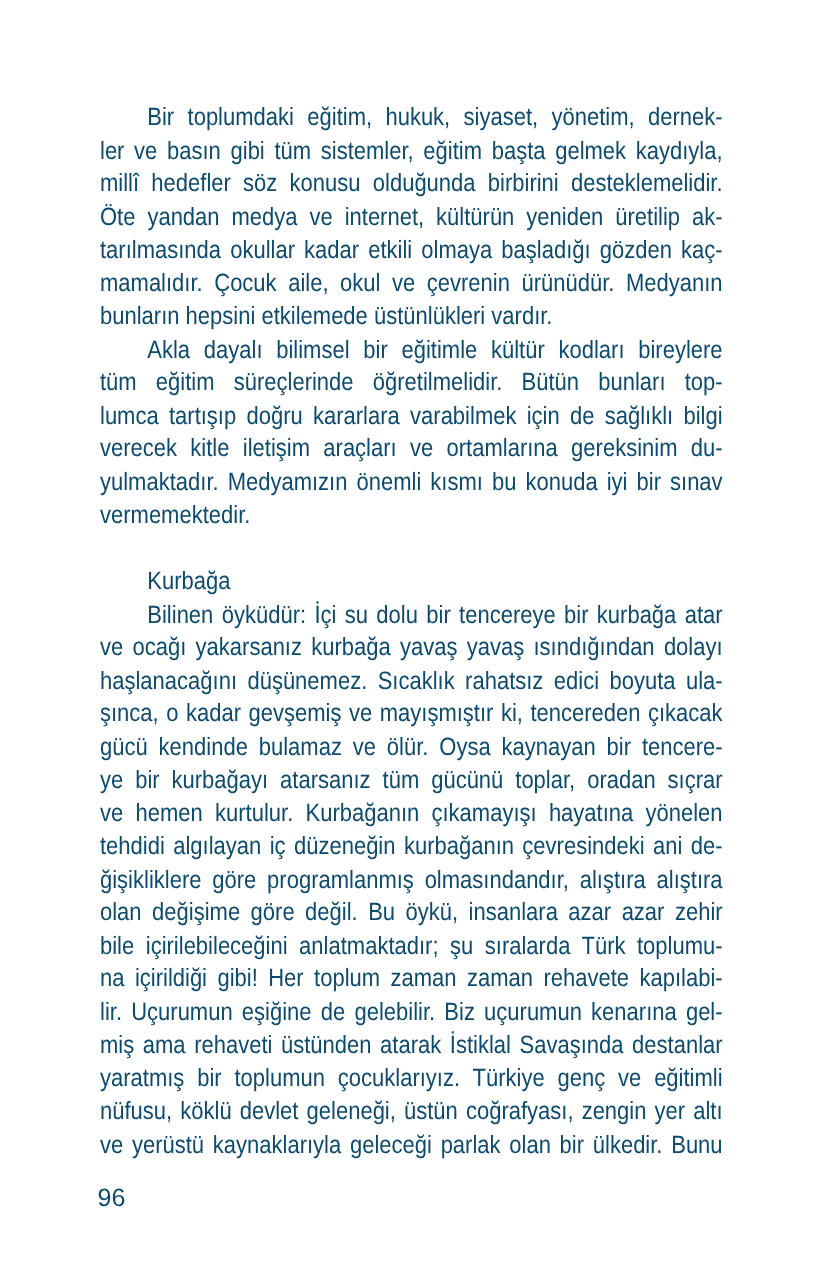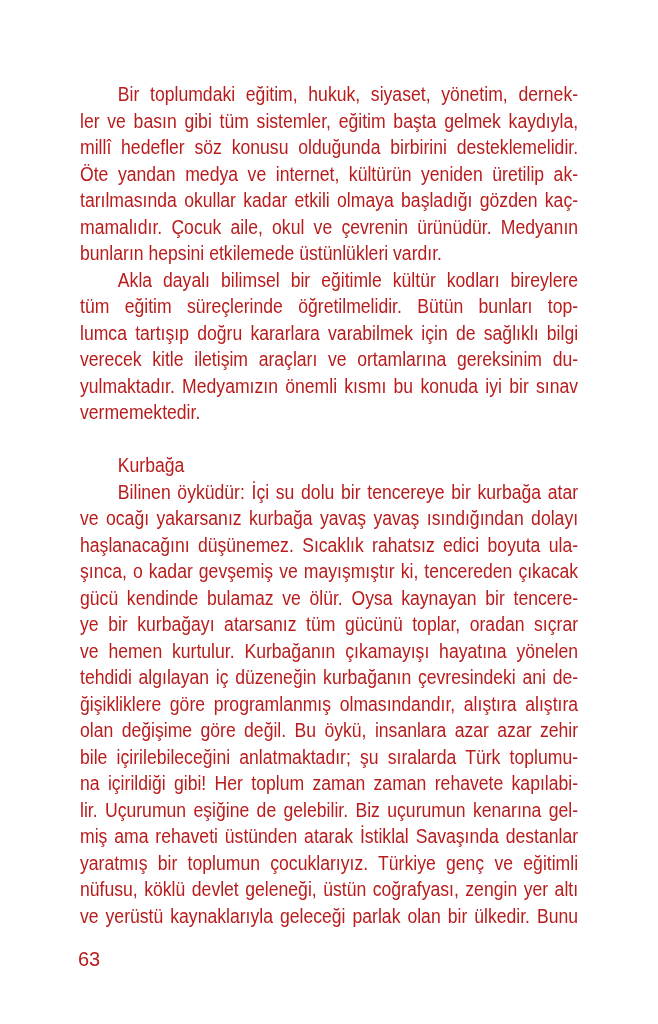--- a/index.html
+++ b/index.html
@@ -51,21 +51,21 @@
     left: 78px;
     top: 946px;
     font-size: 20px;
     line-height: 26.5px;
     font-weight: 400;
   }
 </style>
 </head>
 <body>
 
-<div class="page" style="background: rgb(255, 255, 255); color: #b91c1c; text-decoration: underline;">
+<div class="page" style="background: rgb(255, 255, 255); color: #0c4a6e; text-decoration: underline;">
   <div class="textblock">
       <div class="line first">Bir toplumdaki eğitim, hukuk, siyaset, yönetim, dernek-</div>
       <div class="line">ler ve basın gibi tüm sistemler, eğitim başta gelmek kaydıyla,</div>
       <div class="line">millî hedefler söz konusu olduğunda birbirini desteklemelidir.</div>
       <div class="line">Öte yandan medya ve internet, kültürün yeniden üretilip ak-</div>
       <div class="line">tarılmasında okullar kadar etkili olmaya başladığı gözden kaç-</div>
       <div class="line">mamalıdır. Çocuk aile, okul ve çevrenin ürünüdür. Medyanın</div>
       <div class="line unjust">bunların hepsini etkilemede üstünlükleri vardır.</div>
       <div class="line first">Akla dayalı bilimsel bir eğitimle kültür kodları bireylere</div>
       <div class="line">tüm eğitim süreçlerinde öğretilmelidir. Bütün bunları top-</div>
@@ -86,14 +86,14 @@
       <div class="line">ğişikliklere göre programlanmış olmasındandır, alıştıra alıştıra</div>
       <div class="line">olan değişime göre değil. Bu öykü, insanlara azar azar zehir</div>
       <div class="line">bile içirilebileceğini anlatmaktadır; şu sıralarda Türk toplumu-</div>
       <div class="line">na içirildiği gibi! Her toplum zaman zaman rehavete kapılabi-</div>
       <div class="line">lir. Uçurumun eşiğine de gelebilir. Biz uçurumun kenarına gel-</div>
       <div class="line">miş ama rehaveti üstünden atarak İstiklal Savaşında destanlar</div>
       <div class="line">yaratmış bir toplumun çocuklarıyız. Türkiye genç ve eğitimli</div>
       <div class="line">nüfusu, köklü devlet geleneği, üstün coğrafyası, zengin yer altı</div>
       <div class="line">ve yerüstü kaynaklarıyla geleceği parlak olan bir ülkedir. Bunu</div>
     </div>
-  <div class="folio">63</div>
+  <div class="folio">96</div>
 </div>
 
 </body></html>

